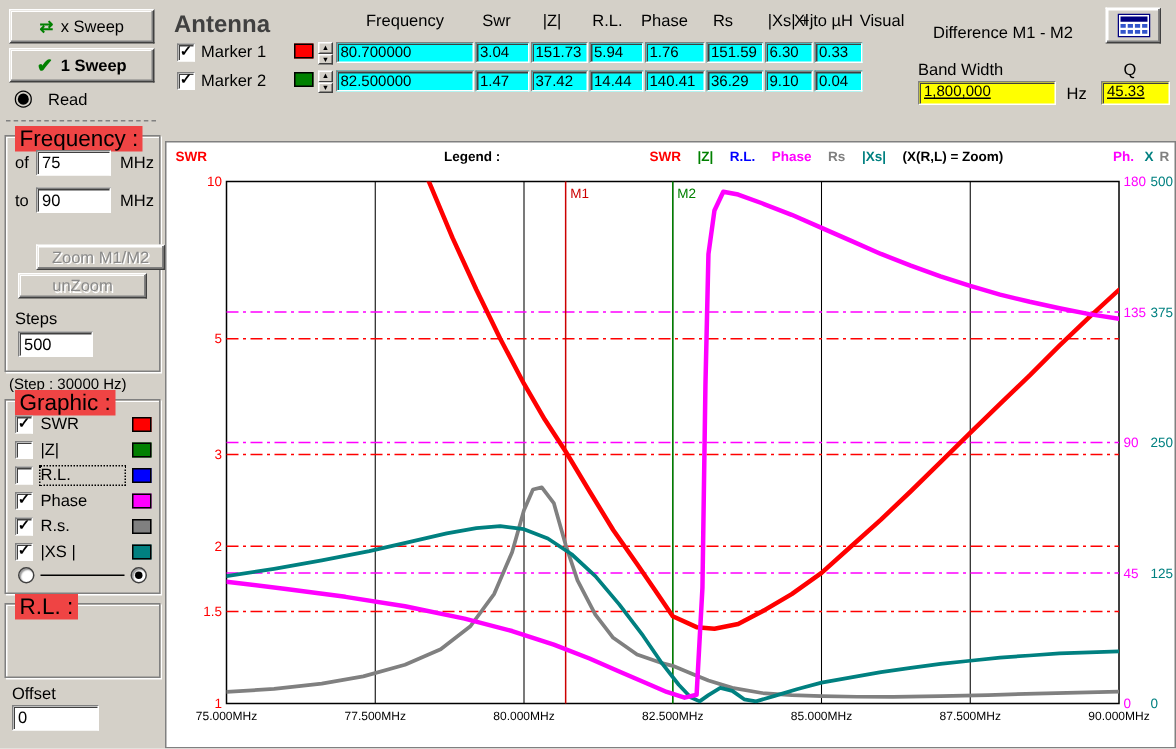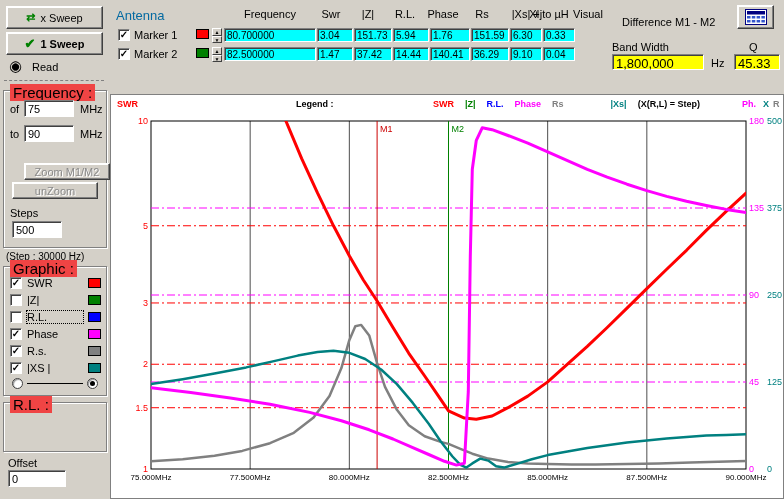--- a/index.html
+++ b/index.html
@@ -29,22 +29,22 @@
   .mrow .mlabel{position:absolute;left:18px;top:2px;white-space:nowrap;}
   .mrow .swatch{position:absolute;left:80px;top:2px;}
   .spin{position:absolute;left:96px;top:1px;width:10px;height:15px;display:flex;flex-direction:column;}
   .spin i{flex:1;font-style:normal;font-size:5px;line-height:6px;text-align:center;background:#d4d0c8;
           border:1px solid;border-color:#fff #404040 #404040 #fff;overflow:hidden;}
   .cells{position:absolute;left:108px;top:1px;white-space:nowrap;}
   .cell{display:inline-block;height:14px;margin-right:1px;vertical-align:top;font-size:10px;padding:1px 0 0 2px;
         white-space:nowrap;overflow:hidden;border:1px solid;border-color:#808080 #fff #fff #808080;box-shadow:inset 1px 1px 0 #404040;}
   .greenbar{position:absolute;left:108px;top:1px;width:352px;height:14px;border:1px solid;
             border-color:#808080 #fff #fff #808080;box-shadow:inset 1px 1px 0 #404040;}
-  .yfield{position:absolute;height:16px;font-size:13px;padding:1px 0 0 3px;border:1px solid;
-          border-color:#808080 #fff #fff #808080;box-shadow:inset 1px 1px 0 #404040;background:#ff0;}
+  .yfield{position:absolute;height:16px;font-size:10px;padding:1px 0 0 3px;border:1px solid;
+          border-color:#808080 #fff #fff #808080;box-shadow:inset 1px 1px 0 #404040;background:#ff0;text-decoration:underline;}
   .hcol{position:absolute;top:8px;transform:translateX(-50%);font-size:11px;white-space:nowrap;}
   #chart-panel{position:absolute;left:110px;top:94px;width:674px;height:405px;background:#fff;border:1px solid #808080;}
   .leg{position:absolute;top:4px;font-size:9px;font-weight:bold;white-space:nowrap;}
   text{font-family:"Liberation Sans",sans-serif;}
 </style>
 </head>
 <body>
 
 <div id="root">
 
@@ -117,21 +117,21 @@
   </div>
 
   <div class="gbox" style="left:3px;top:402px;width:104px;height:50px">
     <span class="gtitle">R.L. :</span>
     <div id="rl-options" style="position:absolute;left:6px;top:6px;right:2px">
       </div>
   </div>
   <span class="abs" style="left:8px;top:457px">Offset</span>
   <input class="tbox" style="left: 8px; top: 470px; width: 58px;" value="0">
 
-  <span class="abs" style="left:116px;top:8px;color:#0369a1;font-weight:normal;font-size:13px">Antenna</span>
+  <span class="abs" style="left:116px;top:8px;color:#404040;font-weight:bold;font-size:16px">Antenna</span>
   <div id="col-headers" class="abs" style="left:0;top:0;width:784px">
       <span class="hcol" style="left: 270px;">Frequency</span>
       <span class="hcol" style="left: 331px;">Swr</span>
       <span class="hcol" style="left: 368px;">|Z|</span>
       <span class="hcol" style="left: 405px;">R.L.</span>
       <span class="hcol" style="left: 443px;">Phase</span>
       <span class="hcol" style="left: 482px;">Rs</span>
       <span class="hcol" style="left: 517px; padding-left: 20px;">|Xs| +j</span>
       <span class="hcol" style="left: 549px;">Xl to µH</span>
       <span class="hcol" style="left: 588px;">Visual</span>
@@ -236,21 +236,21 @@
         <text x="635" y="385" fill="#000" font-size="8" text-anchor="middle">90.000MHz</text>
       </svg>
     <span class="leg" style="left:6px;color:#ff0000">SWR</span>
     <span class="leg" style="left:185px;color:#000">Legend :</span>
     <div class="leg" id="legend-items" style="left:322px;display:flex;gap:11px">
         <span style="color: rgb(255, 0, 0);">SWR</span>
         <span style="color: rgb(0, 128, 0);">|Z|</span>
         <span style="color: rgb(0, 0, 255);">R.L.</span>
         <span style="color: rgb(255, 0, 255);">Phase</span>
         <span style="color: rgb(128, 128, 128);">Rs</span>
-        <span style="color: rgb(0, 128, 128); margin-left: 36px;">|Xs|</span>
-        <span style="color: rgb(0, 0, 0);">(X(R,L) = Step)</span>
+        <span style="color: rgb(0, 128, 128);">|Xs|</span>
+        <span style="color: rgb(0, 0, 0);">(X(R,L) = Zoom)</span>
       </div>
     <span class="leg" style="left:631px;color:#ff00ff">Ph.</span>
     <span class="leg" style="left:652px;color:#008080">X</span>
     <span class="leg" style="left:662px;color:#808080">R</span>
   </div>
 
 </div>
 
 </body></html>

